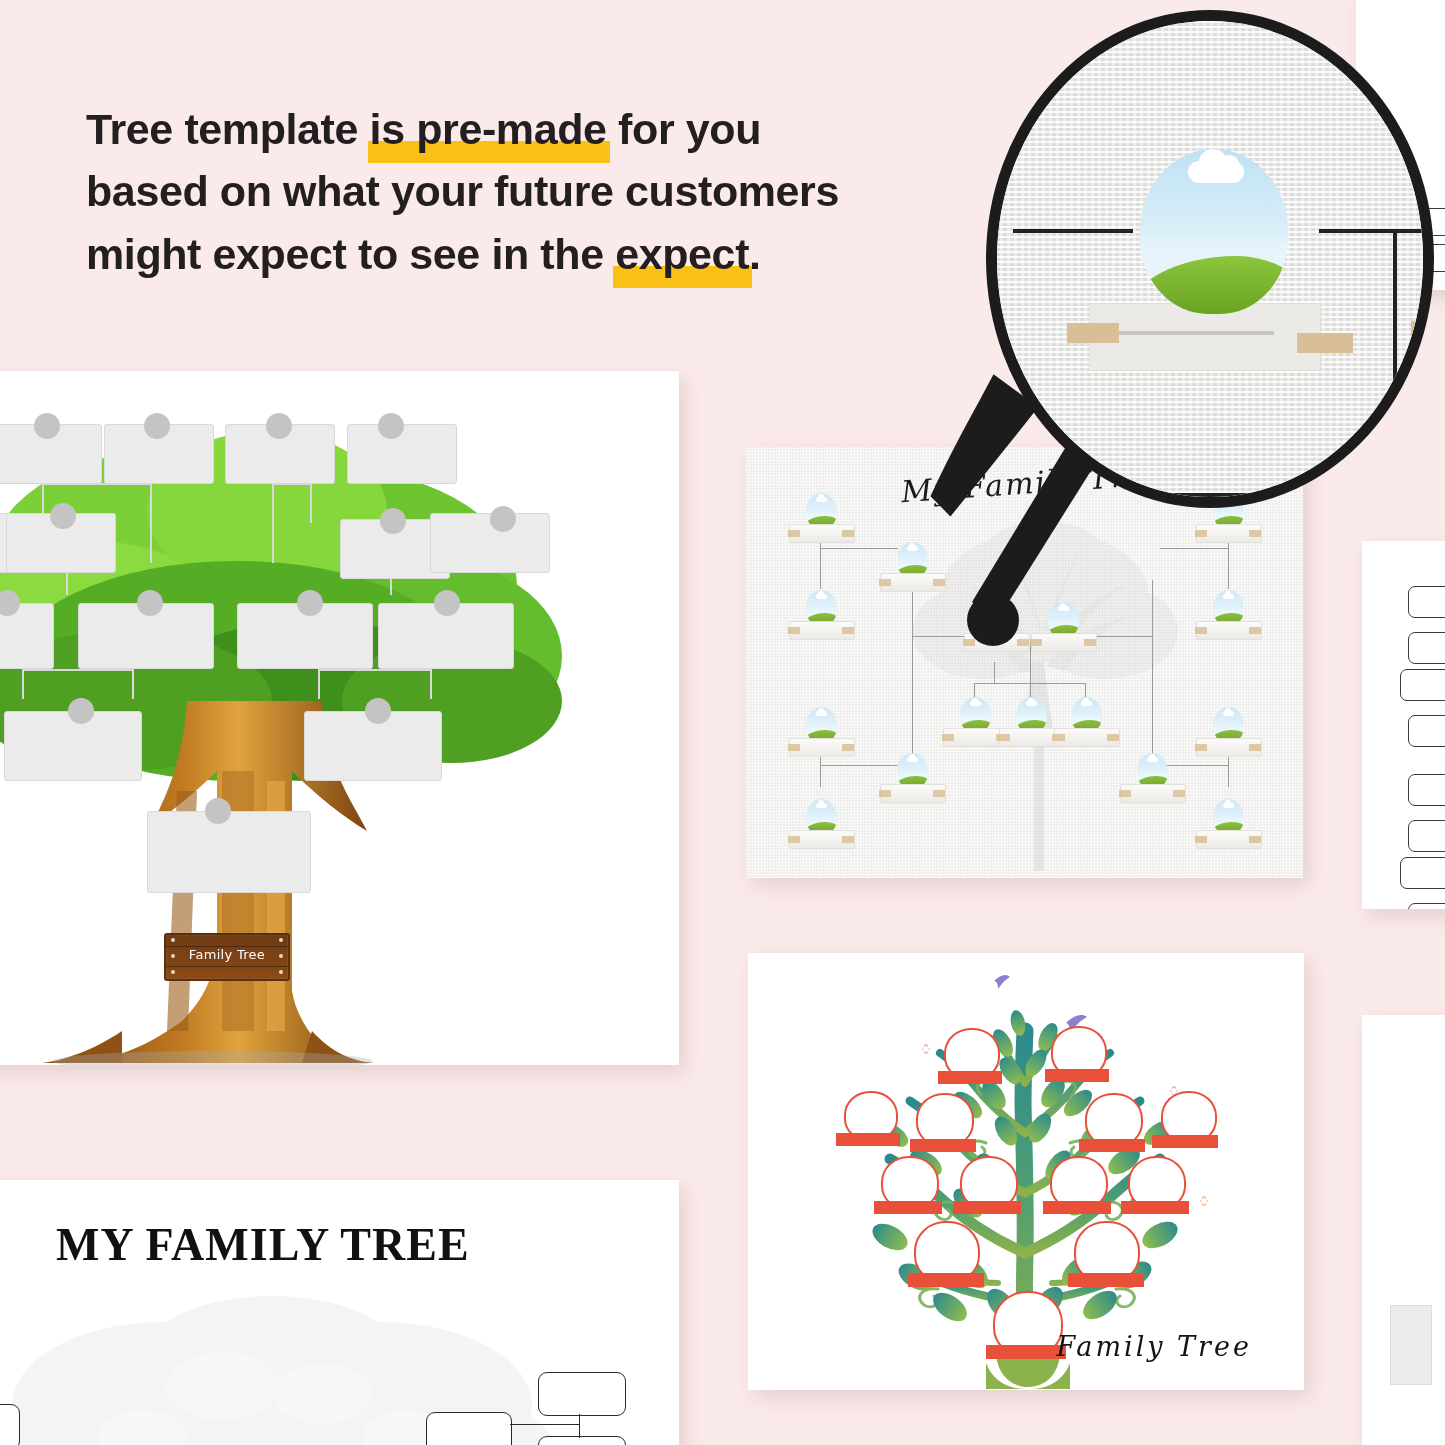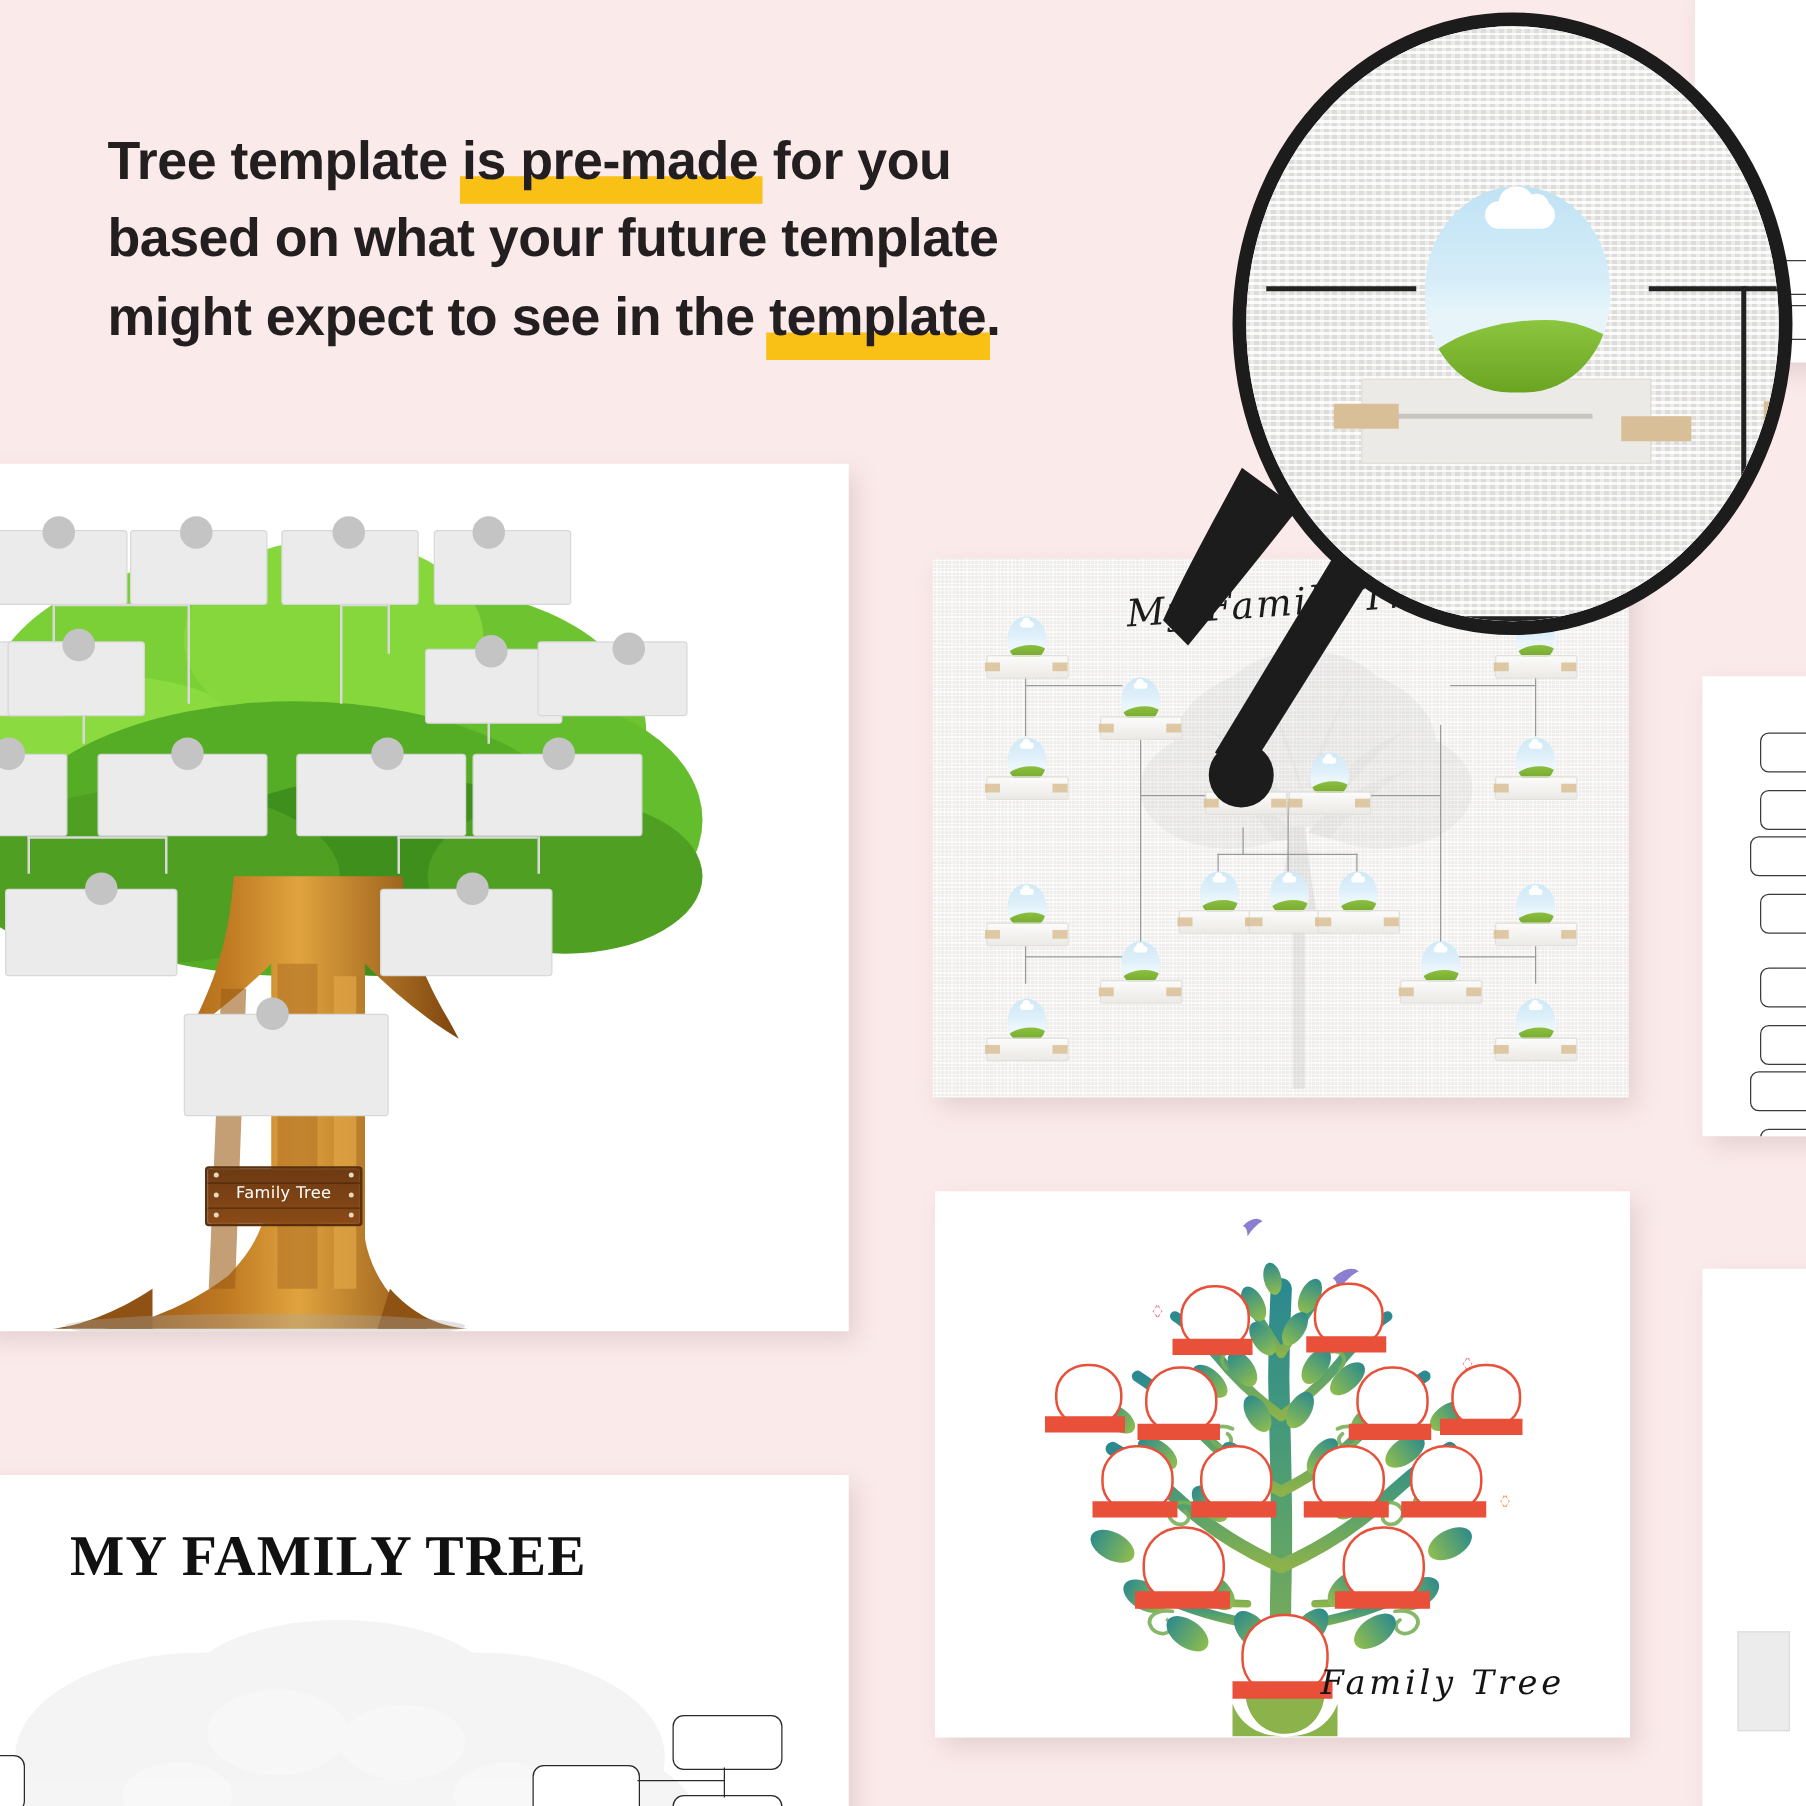--- a/index.html
+++ b/index.html
@@ -141,22 +141,22 @@
   #card-right-bottom{left:1362px;top:1015px;width:150px;height:430px;}
   .rbx{position:absolute;left:28px;top:290px;width:40px;height:78px;background:#ececec;border:1px solid #ddd;}
 </style>
 </head>
 <body>
 
 <div class="stage">
 
   <div class="headline">
     <span>Tree template </span><span class="hl">is pre-made</span><span> for you</span><br>
-    <span>based on what your future template</span><br>
-    <span>might expect to see in the </span><span class="hl">template</span><span>.</span>
+    <span>based on what your future customers</span><br>
+    <span>might expect to see in the </span><span class="hl">expect</span><span>.</span>
   </div>
 
   <div class="card" id="card-cartoon">
     <div class="ct-wrap">
       <svg class="ct-svg" viewBox="0 0 697 694">
         <defs>
           <linearGradient id="trunkG" x1="0" y1="0" x2="1" y2="0">
             <stop offset="0" stop-color="#8a4f12"></stop>
             <stop offset=".35" stop-color="#c07a22"></stop>
             <stop offset=".55" stop-color="#e0a33e"></stop>

